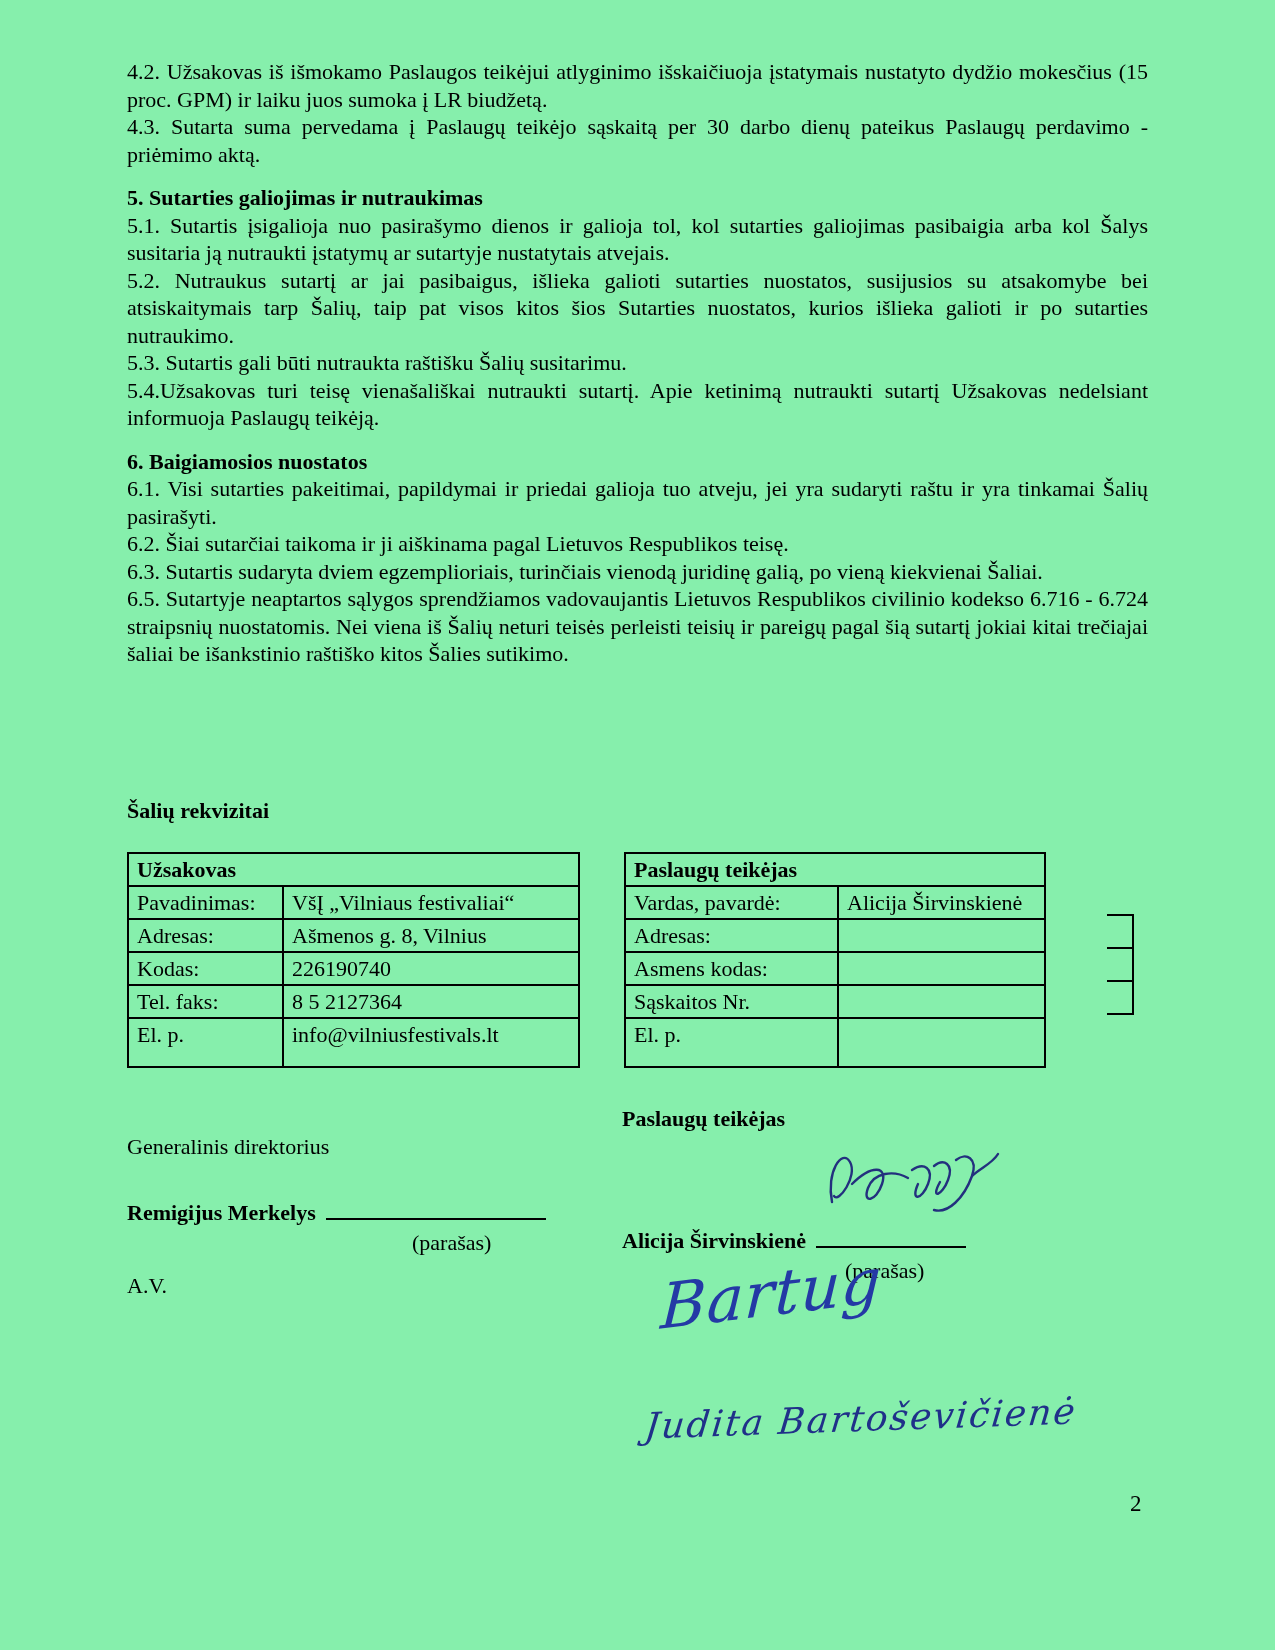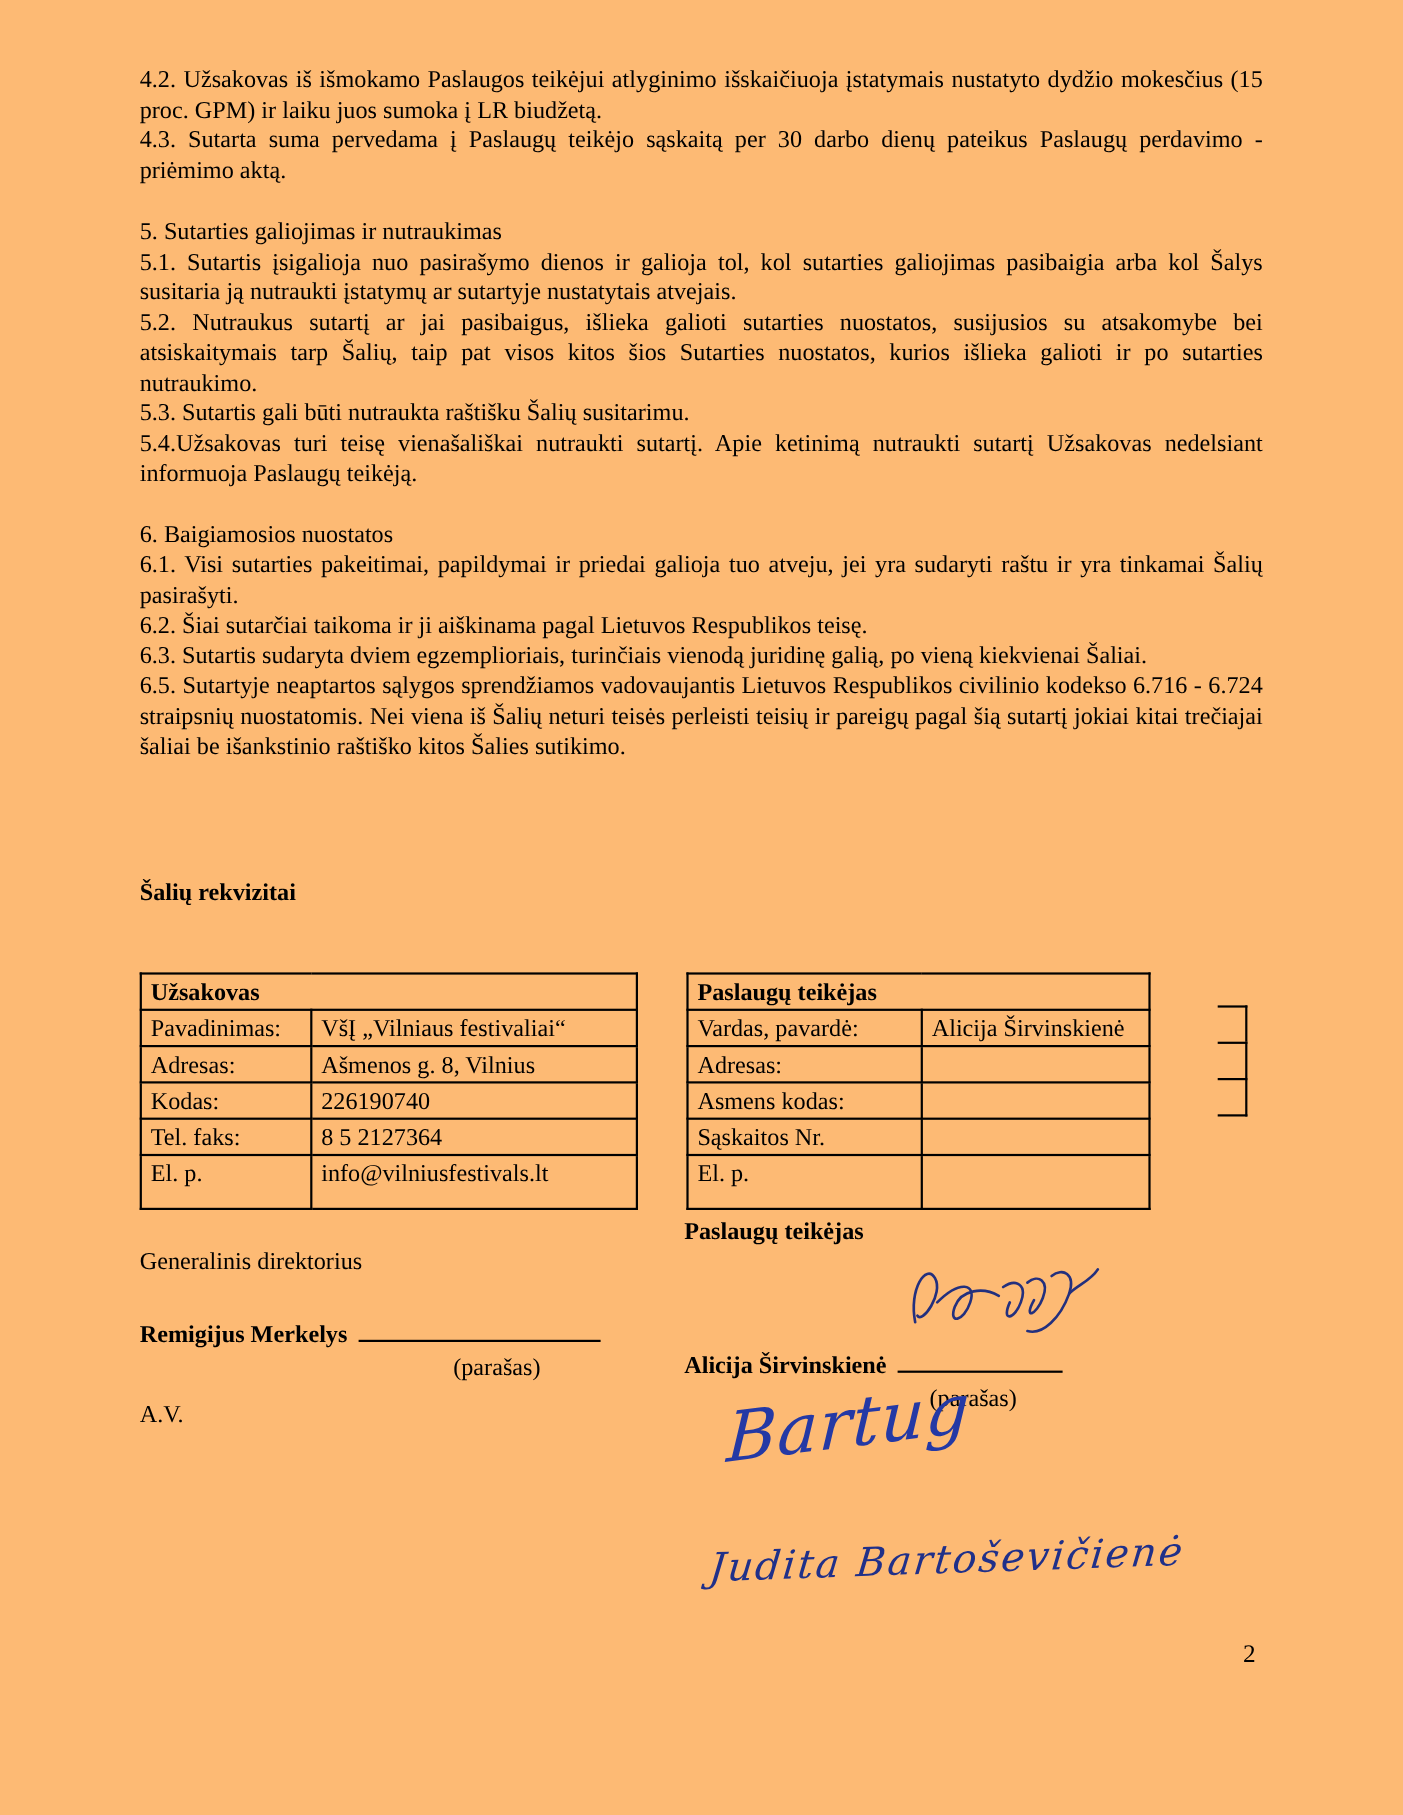--- a/index.html
+++ b/index.html
@@ -4,58 +4,57 @@
 <style>
   html, body {
     margin: 0;
     padding: 0;
     background: #ffffff;
   }
   .page {
     position: relative;
     width: 1275px;
     height: 1650px;
-    background: #fdba74;
+    background: #86efac;
     color: #000000;
     font-family: "Liberation Serif", "DejaVu Serif", serif;
     font-size: 22px;
     line-height: 27.5px;
     overflow: hidden;
   }
   .flow-top {
     position: absolute;
     left: 127px;
     top: 58px;
     width: 1021px;
   }
   .para {
     margin: 0;
     text-align: justify;
   }
   .sec-heading {
-    margin: 28px 0 0 0;
-    font-weight: normal;
+    margin: 16px 0 0 0;
+    font-weight: bold;
   }
   .rek-heading {
     position: absolute;
     left: 127px;
     top: 797px;
     font-weight: bold;
   }
   .tables {
     position: absolute;
     left: 127px;
     top: 852px;
     display: flex;
     align-items: flex-start;
   }
   table.tbl {
     border-collapse: collapse;
     font-size: 22px;
-    margin-top: 32px;
   }
   .tbl td {
     border: 2px solid #000000;
     padding: 0 8px;
     height: 31px;
     vertical-align: middle;
   }
   .tbl td.hdr {
     font-weight: bold;
   }

